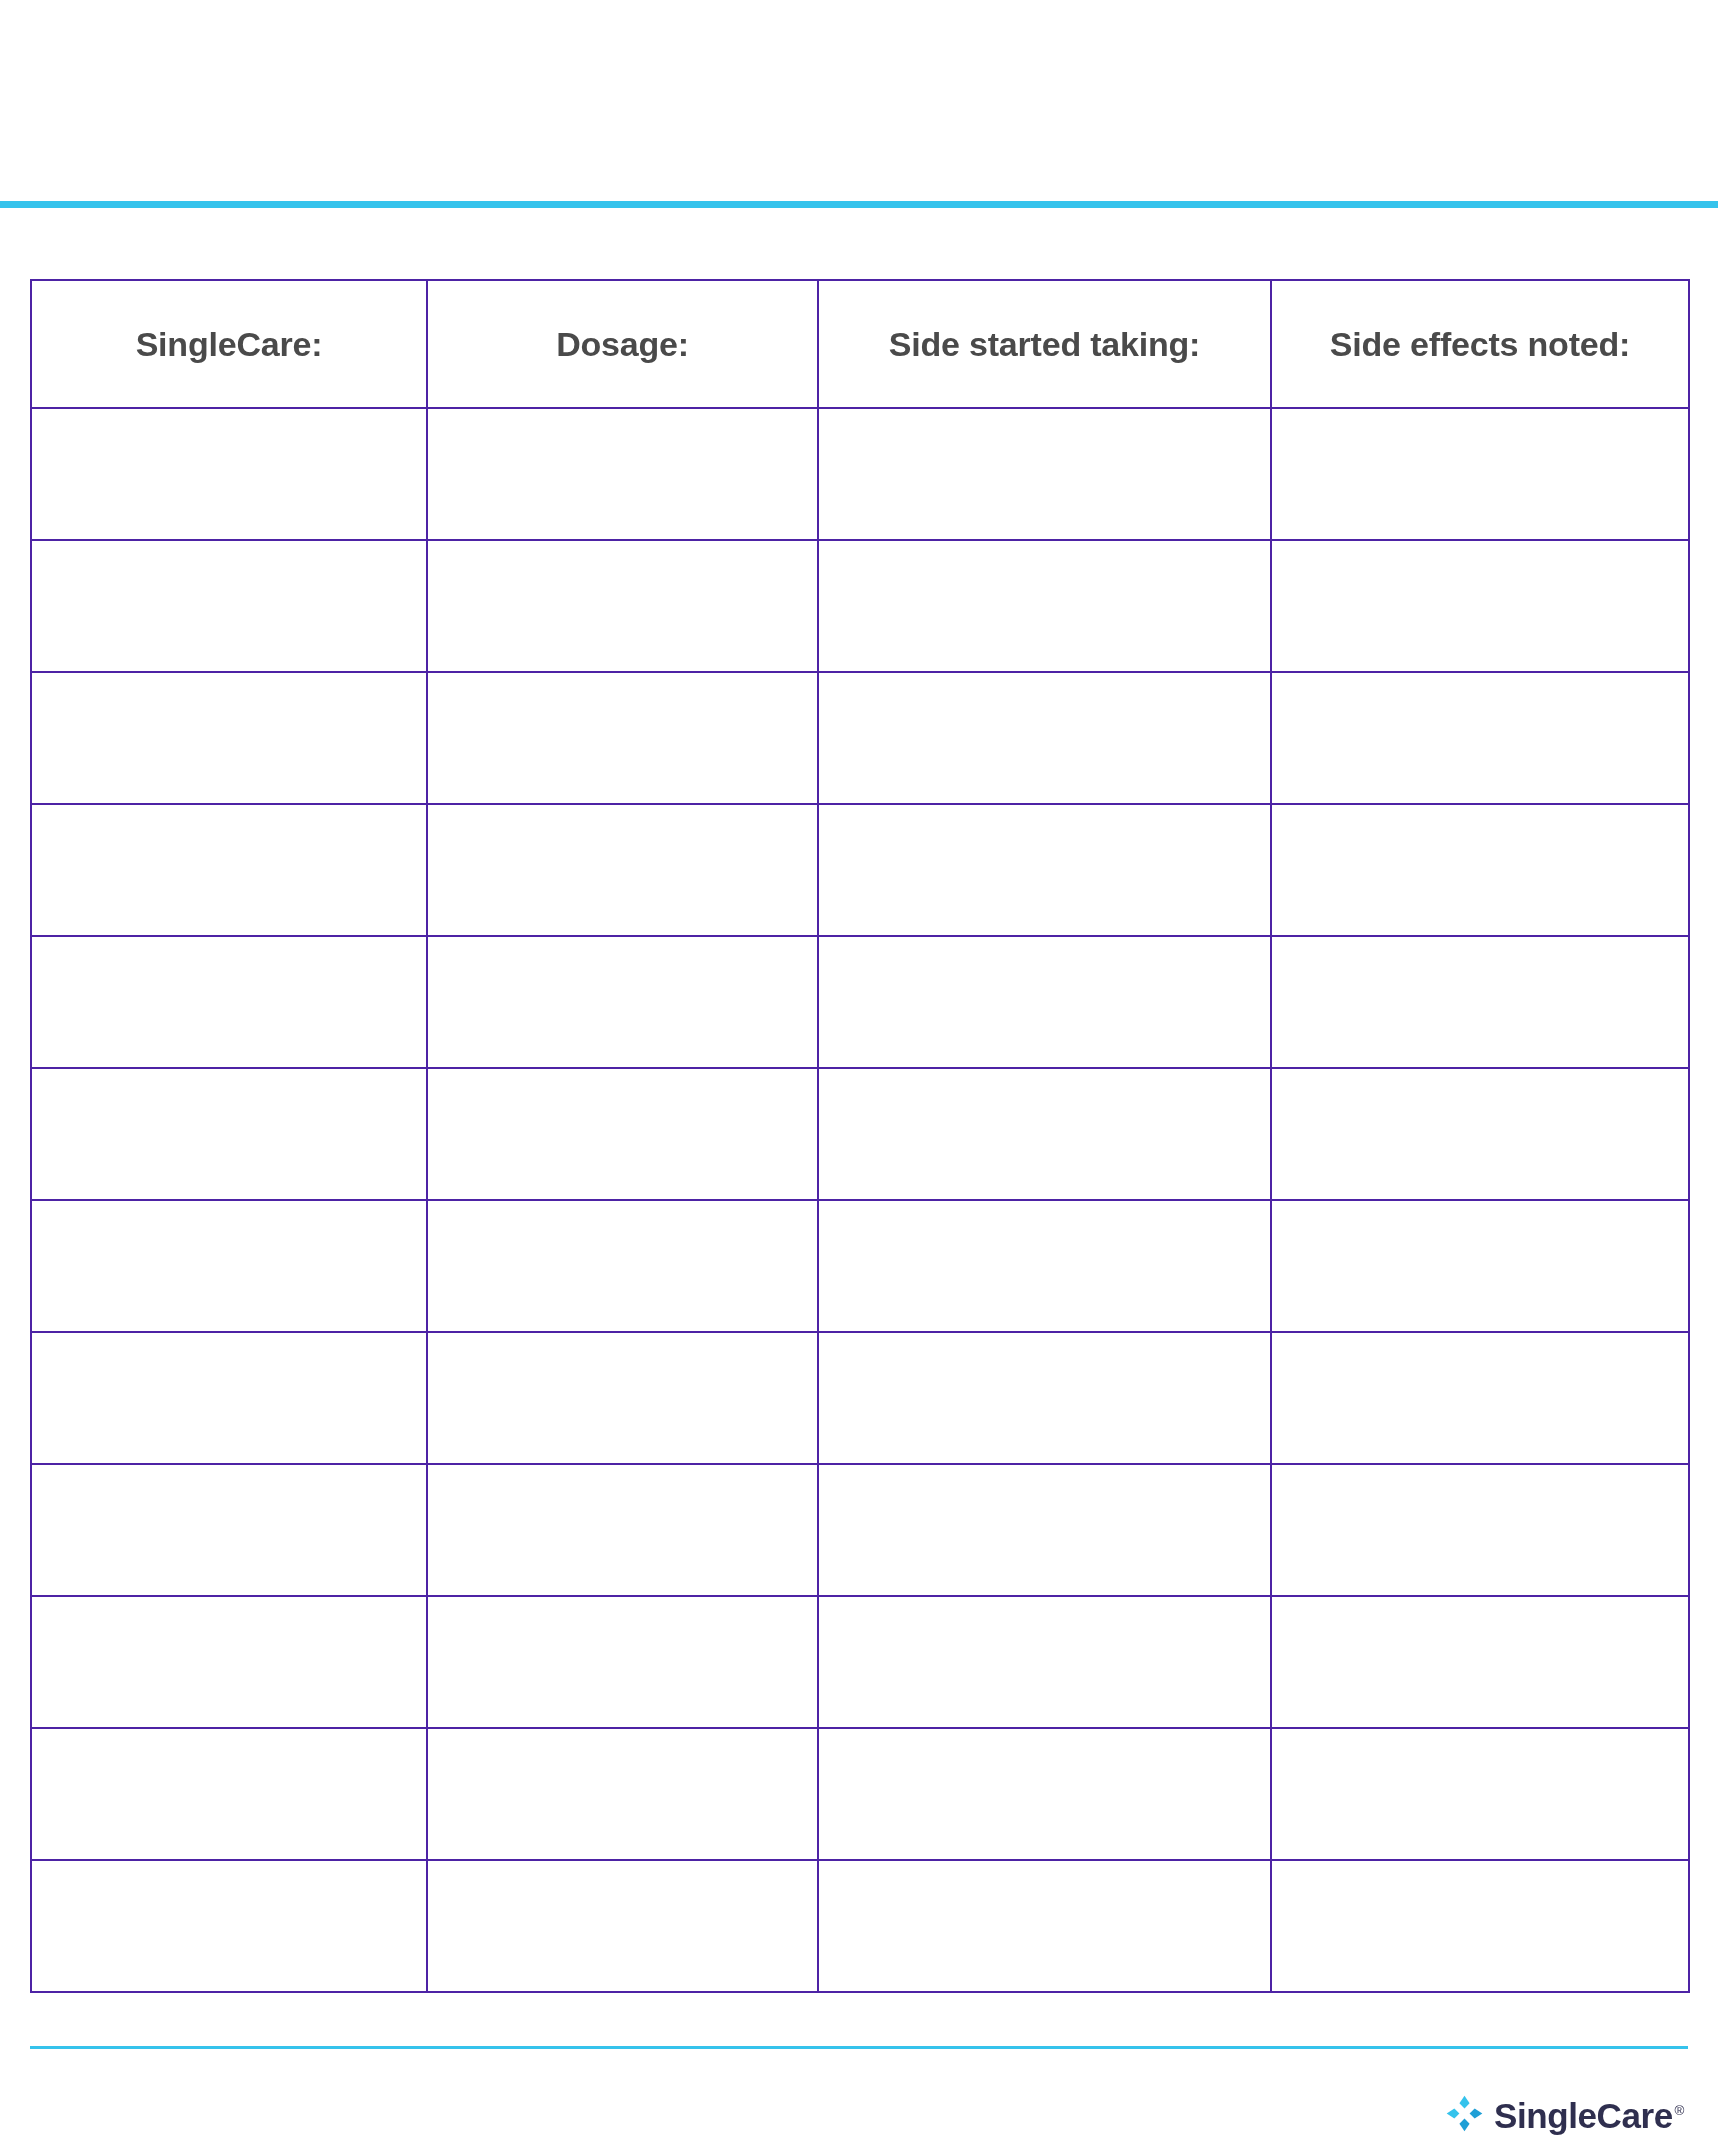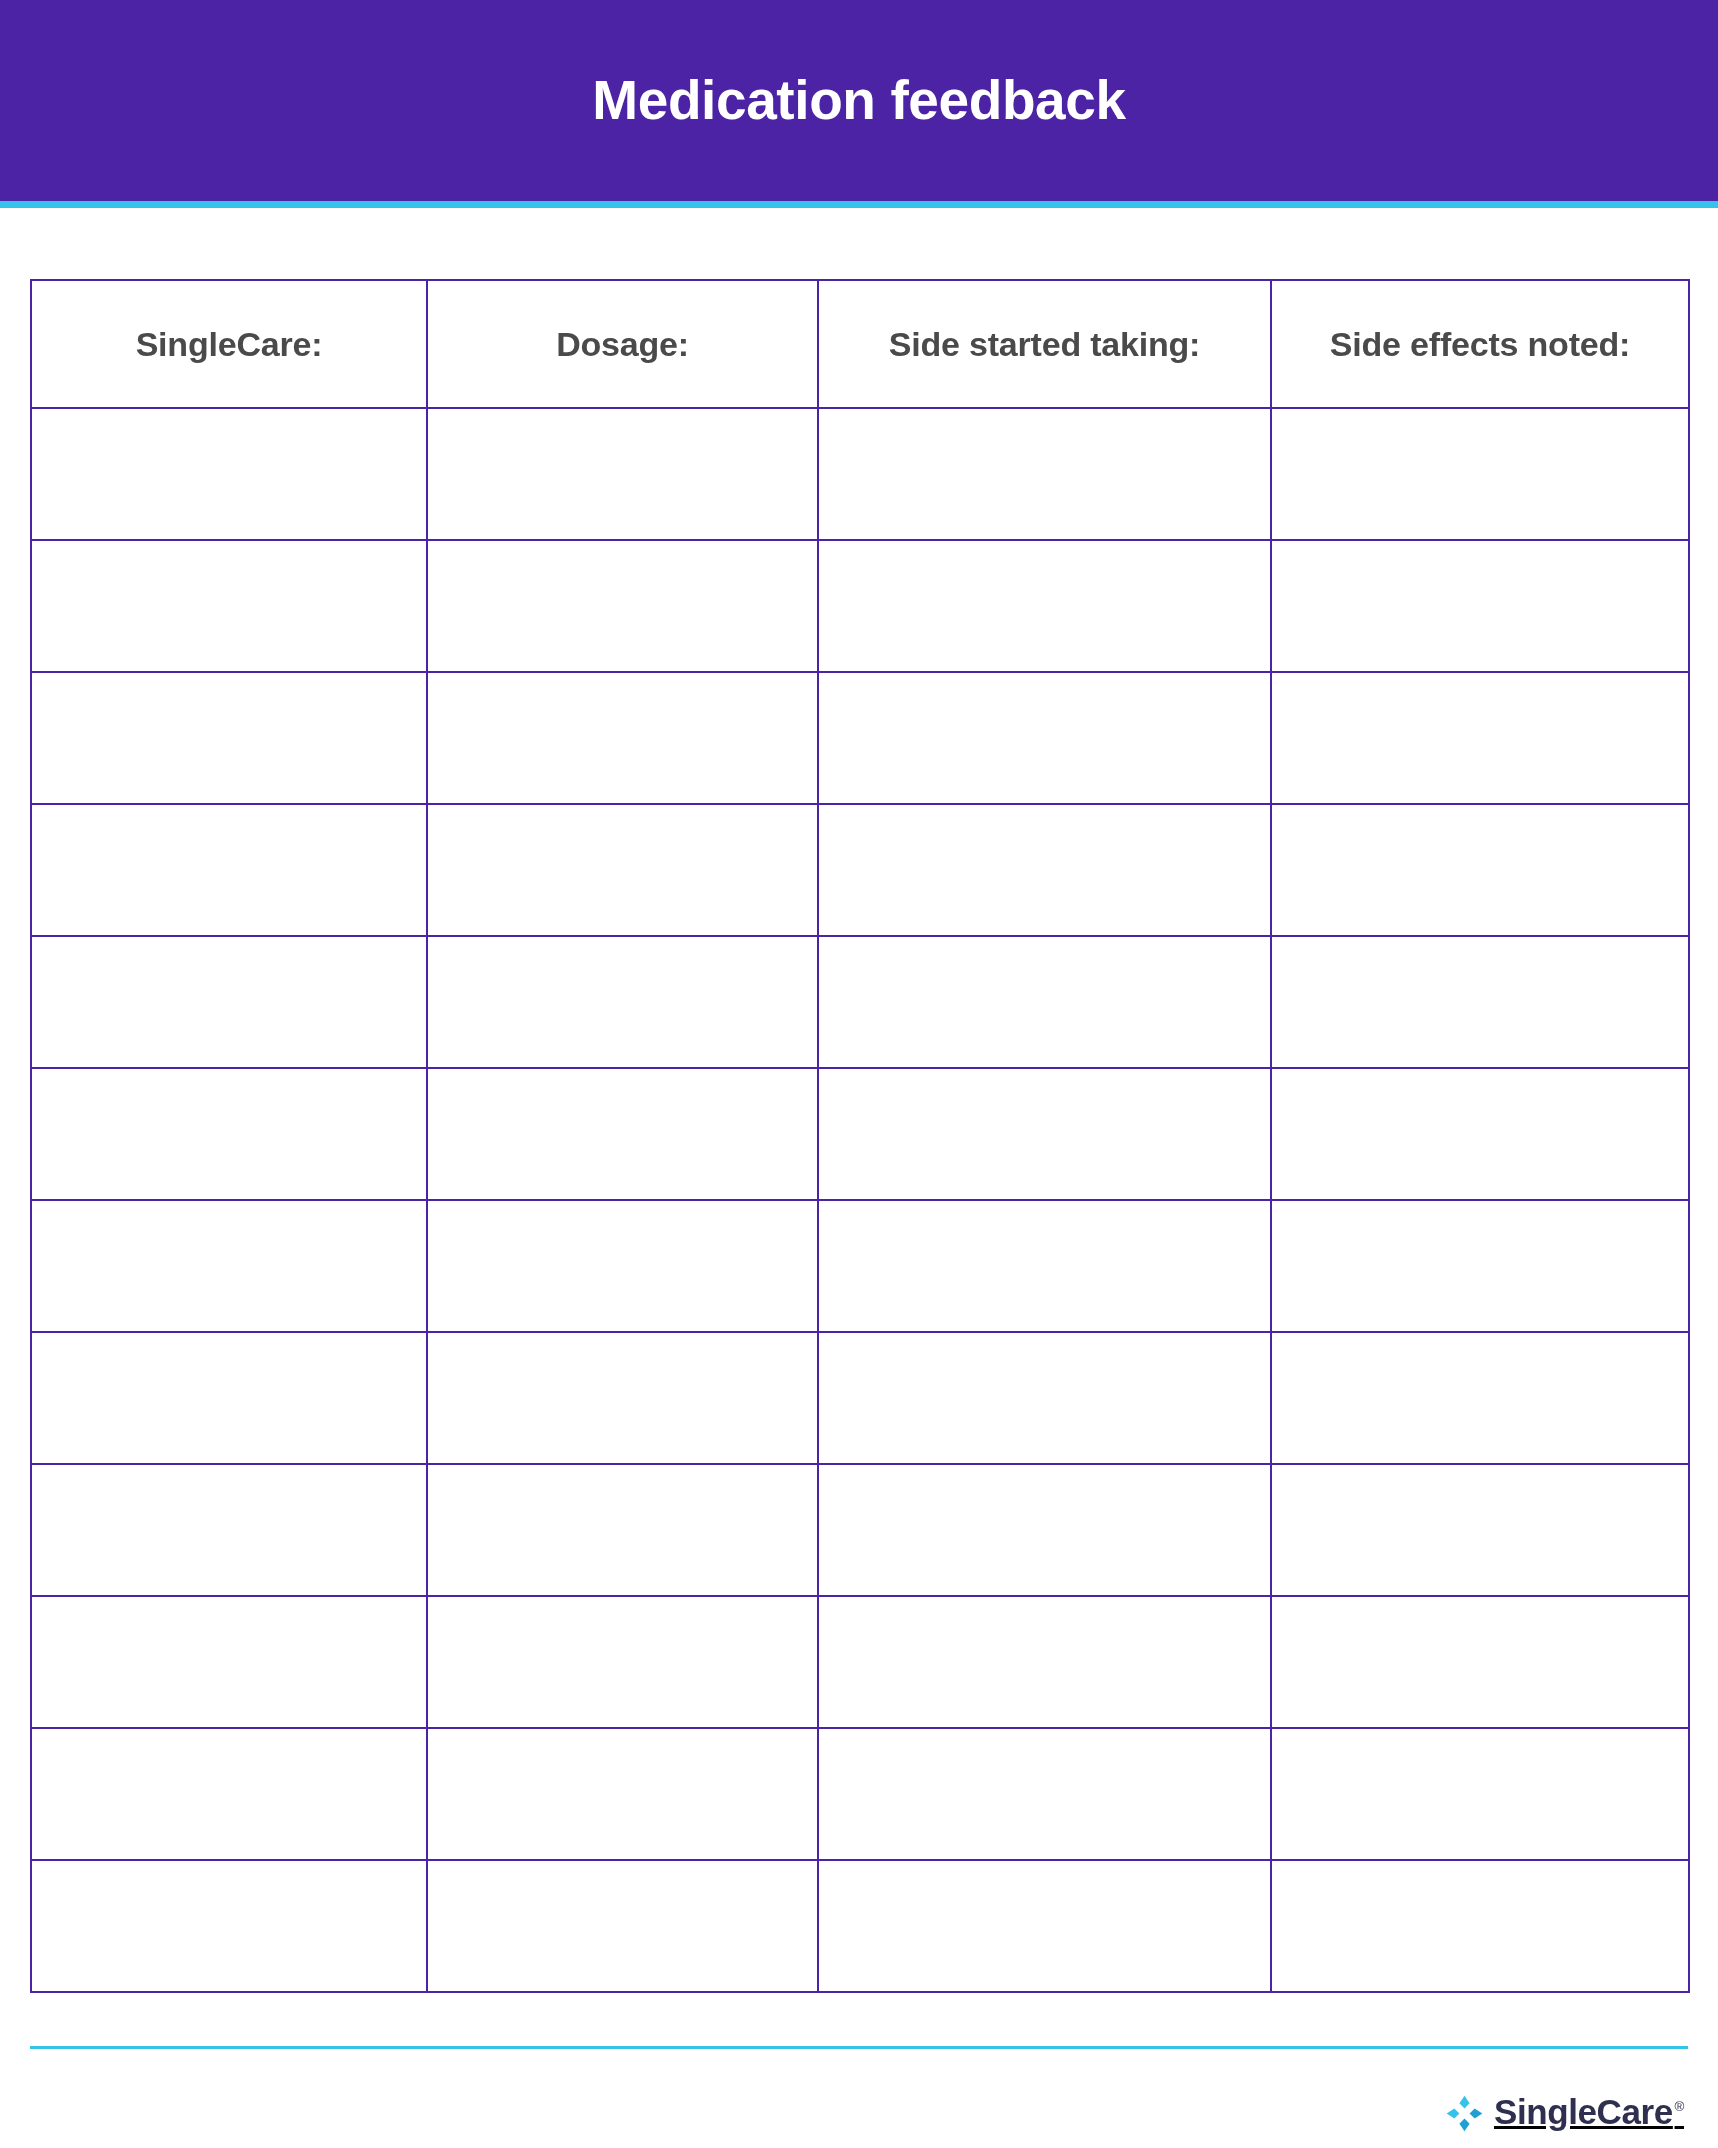--- a/index.html
+++ b/index.html
@@ -95,23 +95,22 @@
     left: 30px;
     width: 1658px;
     height: 3.4px;
     background: #35c3ec;
   }
   .footer {
     position: absolute;
     bottom: 15px;
     right: 34px;
     display: flex;
-    align-items: flex-start;
+    align-items: flex-end;
     gap: 10px;
-    text-decoration: underline;
   }
   .logo-mark {
     position: relative;
     width: 39px;
     height: 39px;
     flex: 0 0 auto;
   }
   .brand-text {
     font-size: 35px;
     font-weight: bold;
@@ -125,23 +124,20 @@
     vertical-align: super;
     font-weight: normal;
     margin-left: 1.7px;
   }
 </style>
 </head>
 <body>
 
 <div class="page">
 
-  <div class="header-band">
-    <h1 class="header-title">Medication feedback</h1>
-  </div>
   <div class="header-rule"></div>
 
   <div class="table-wrap">
     <table class="sheet">
       <colgroup>
         <col class="c1">
           <col class="c2">
           <col class="c3">
           <col class="c4">
       </colgroup>

